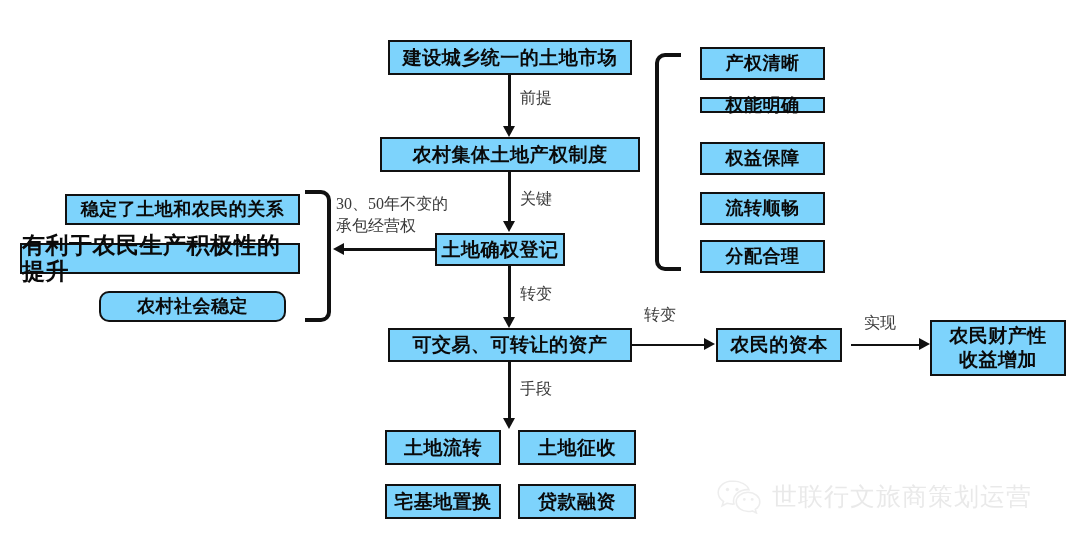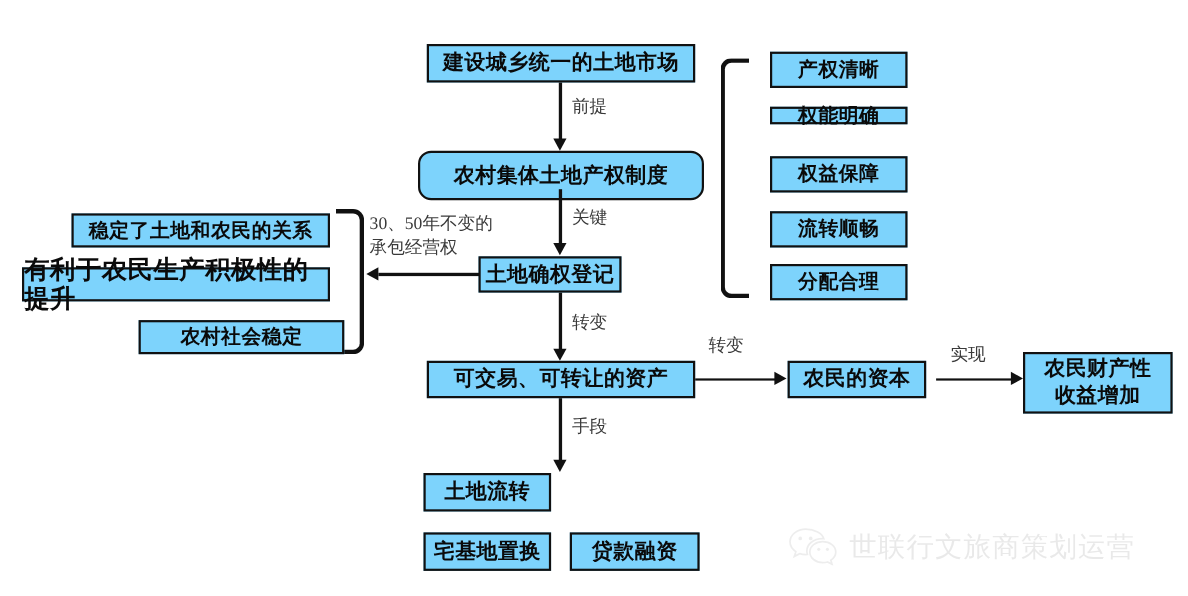--- a/index.html
+++ b/index.html
@@ -103,21 +103,21 @@
 <body>
 
 <div id="canvas">
 
   <div class="node" style="left:388px; top:40px; width:244px; height:35px; font-size:19px;">建设城乡统一的土地市场</div>
 
   <div class="edge edge-v" style="left:508px; top:75px; width:2.5px; height:52px;"></div>
   <div class="arrow arrow-down" style="left:502.5px; top:126px;"></div>
   <div class="label" style="left:520px; top:88px;">前提</div>
 
-  <div class="node" style="left:380px; top:137px; width:260px; height:45px; font-size:19px;border-radius:12px;">农村集体土地产权制度</div>
+  <div class="node" style="left:380px; top:137px; width:260px; height:35px; font-size:19px;">农村集体土地产权制度</div>
 
   <div class="edge edge-v" style="left:508px; top:172px; width:2.5px; height:50px;"></div>
   <div class="arrow arrow-down" style="left:502.5px; top:221px;"></div>
   <div class="label" style="left:520px; top:189px;">关键</div>
 
   <div class="node" style="left:435px; top:233px; width:130px; height:33px; font-size:19px;">土地确权登记</div>
 
   <div class="edge edge-v" style="left:508px; top:266px; width:2.5px; height:52px;"></div>
   <div class="arrow arrow-down" style="left:502.5px; top:317px;"></div>
   <div class="label" style="left:520px; top:284px;">转变</div>
@@ -155,23 +155,24 @@
 
   <div class="edge edge-h" style="left:344px; top:248px; width:92px; height:2.5px;"></div>
   <div class="arrow arrow-left" style="left:333px; top:243px;"></div>
   <div class="label" style="left:336px; top:193px; line-height:1.35;">30、50年不变的
 承包经营权</div>
 
   <div class="brace brace-left-group" style="left:305px; top:190px; width:26px; height:132px;"></div>
 
   <div class="node" style="left:65px; top:194px; width:235px; height:31px; font-size:18px;">稳定了土地和农民的关系</div>
   <div class="node" style="left:20px; top:243px; width:280px; height:31px; font-size:23px;">有利于农民生产积极性的提升</div>
-  <div class="node" style="left:126px; top:291px; width:187px; height:31px; font-size:18px;">农村社会稳定</div>
+  <div class="node" style="left:99px; top:291px; width:187px; height:31px; font-size:18px;border-radius:10px;">农村社会稳定</div>
 
   <div class="node" style="left:385px; top:430px; width:116px; height:35px; font-size:19px;">土地流转</div>
+  <div class="node" style="left:518px; top:430px; width:118px; height:35px; font-size:19px;">土地征收</div>
   <div class="node" style="left:385px; top:484px; width:116px; height:35px; font-size:19px;">宅基地置换</div>
   <div class="node" style="left:518px; top:484px; width:118px; height:35px; font-size:19px;">贷款融资</div>
 
   <div id="watermark" style="left:716px; top:478px;">
     <span>
       <svg class="wechat-logo" width="46" height="36" viewBox="0 0 46 36" aria-hidden="true">
         <path d="M16.5 3C8.6 3 2.2 8.2 2.2 14.6c0 3.6 2.1 6.8 5.3 8.9l-1.4 4.3 4.9-2.5c1.7.5 3.6.8 5.5.8.5 0 1 0 1.5-.1-.3-1-.5-2-.5-3 0-6.3 6.2-11.4 13.9-11.4.5 0 1 0 1.5.1C31.6 7 24.7 3 16.5 3z" fill="none" stroke="#c6c6c6" stroke-width="1.6"></path>
         <circle cx="11.5" cy="11.5" r="1.7" fill="#c6c6c6"></circle>
         <circle cx="21" cy="11.5" r="1.7" fill="#c6c6c6"></circle>
         <path d="M43.8 23.9c0-5.3-5.3-9.6-11.8-9.6s-11.8 4.3-11.8 9.6 5.3 9.6 11.8 9.6c1.5 0 3-.2 4.3-.6l4.1 2.1-1.1-3.6c2.7-1.8 4.5-4.4 4.5-7.5z" fill="none" stroke="#c6c6c6" stroke-width="1.6"></path>

